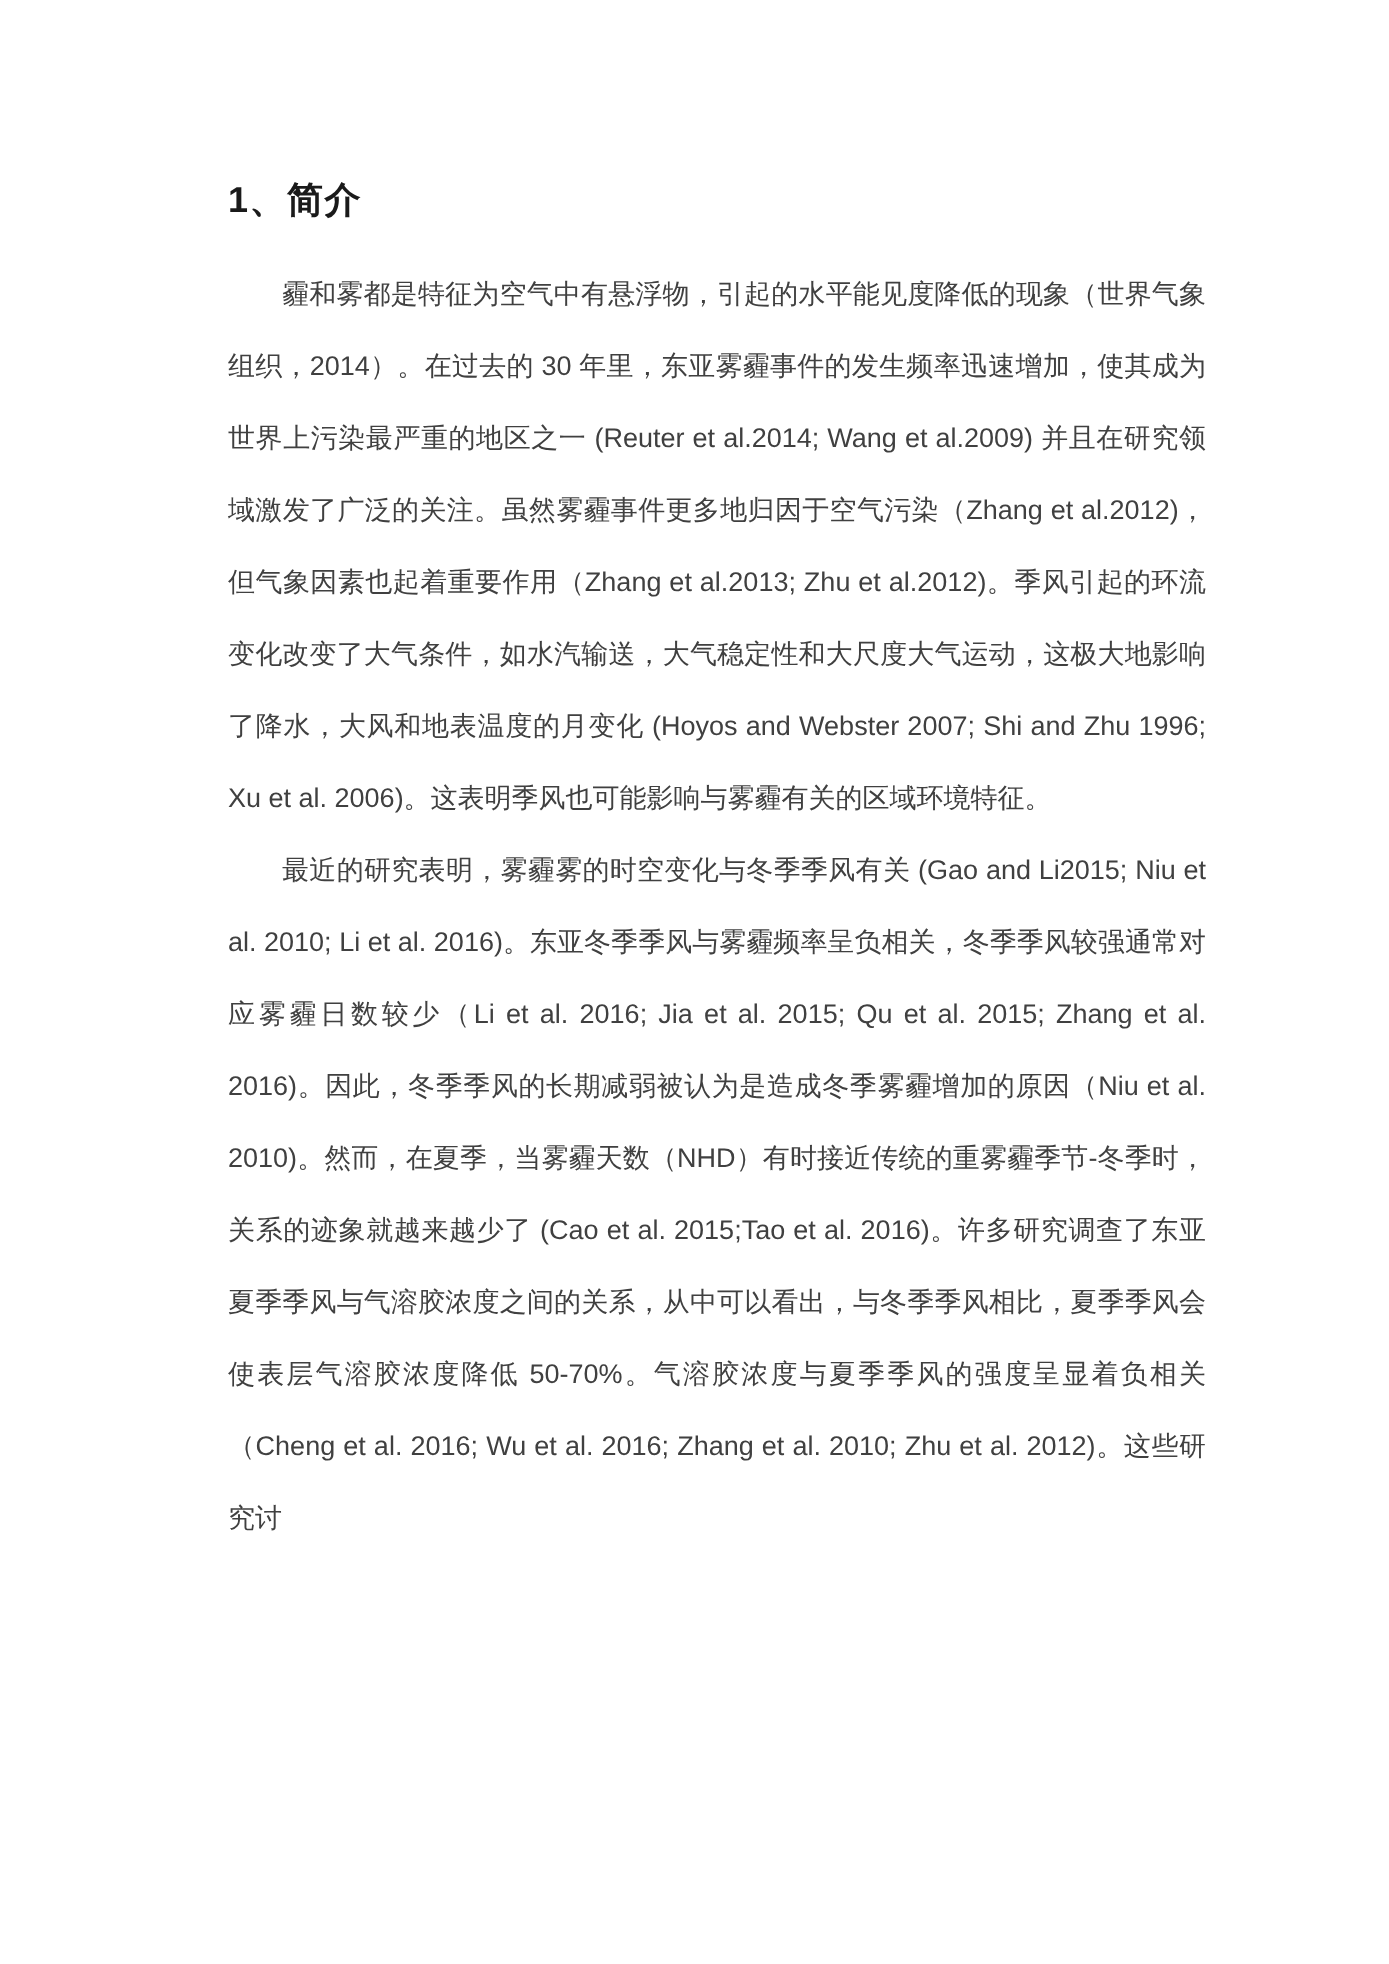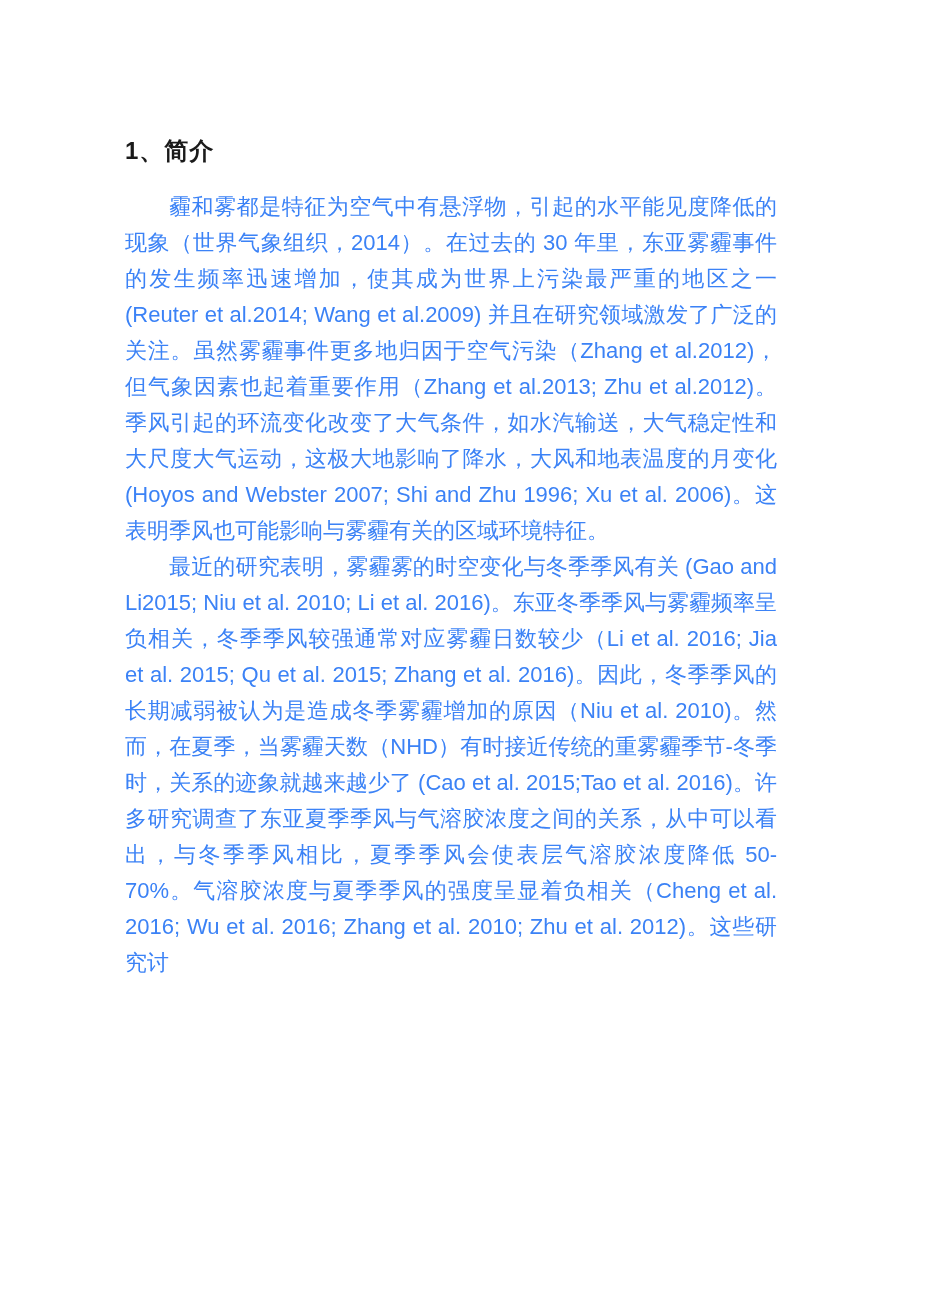--- a/index.html
+++ b/index.html
@@ -14,42 +14,41 @@
     width: 926px;
     height: 1309px;
     margin: 0 auto;
     background: #ffffff;
     overflow: hidden;
   }
 
   .content {
     position: absolute;
     top: 118px;
-    left: 125px;
+    left: 152px;
     width: 652px;
     color: #1f1f1f;
-    margin-top: 17px;
   }
 
   h1.section-heading {
     font-size: 24px;
     font-weight: 700;
     color: #1a1a1a;
     line-height: 32px;
     margin-bottom: 22px;
     letter-spacing: 1px;
   }
 
   p.body-paragraph {
-    font-size: 22px;
-    line-height: 36px;
+    font-size: 18px;
+    line-height: 48px;
     text-align: justify;
     text-justify: inter-ideograph;
     text-indent: 2em;
-    color: #3b82f6;
+    color: #404040;
     word-break: break-word;
   }
 </style>
 </head>
 <body>
 
 <div class="page">
   <div class="content">
     <h1 class="section-heading">1、简介</h1>
     <p class="body-paragraph">霾和雾都是特征为空气中有悬浮物，引起的水平能见度降低的现象（世界气象组织，2014）。在过去的 30 年里，东亚雾霾事件的发生频率迅速增加，使其成为世界上污染最严重的地区之一 (Reuter et al.2014; Wang et al.2009) 并且在研究领域激发了广泛的关注。虽然雾霾事件更多地归因于空气污染（Zhang et al.2012)，但气象因素也起着重要作用（Zhang et al.2013; Zhu et al.2012)。季风引起的环流变化改变了大气条件，如水汽输送，大气稳定性和大尺度大气运动，这极大地影响了降水，大风和地表温度的月变化 (Hoyos and Webster 2007; Shi  and Zhu 1996; Xu et al. 2006)。这表明季风也可能影响与雾霾有关的区域环境特征。</p>

